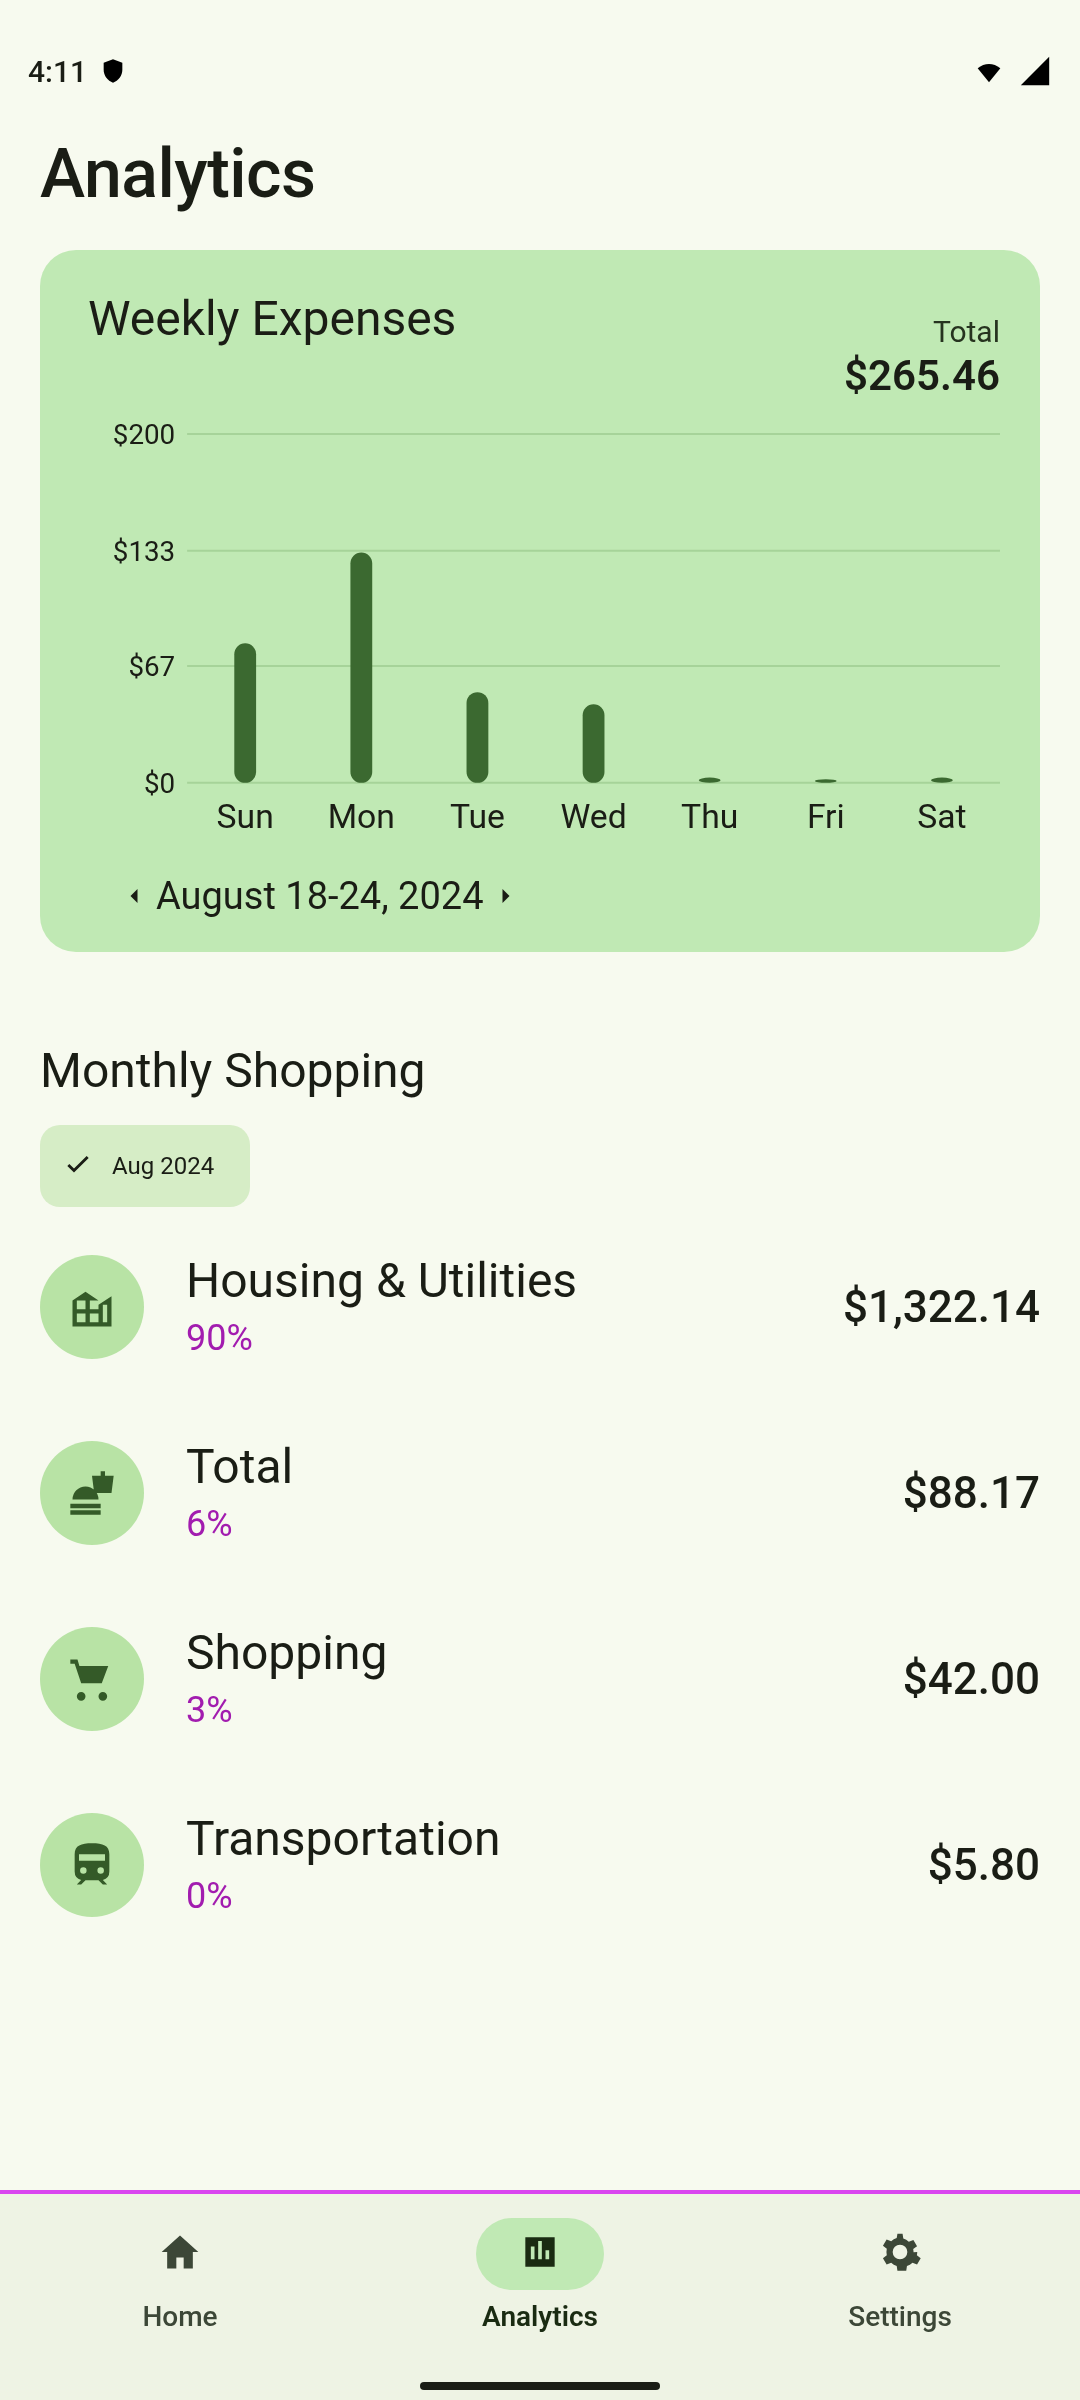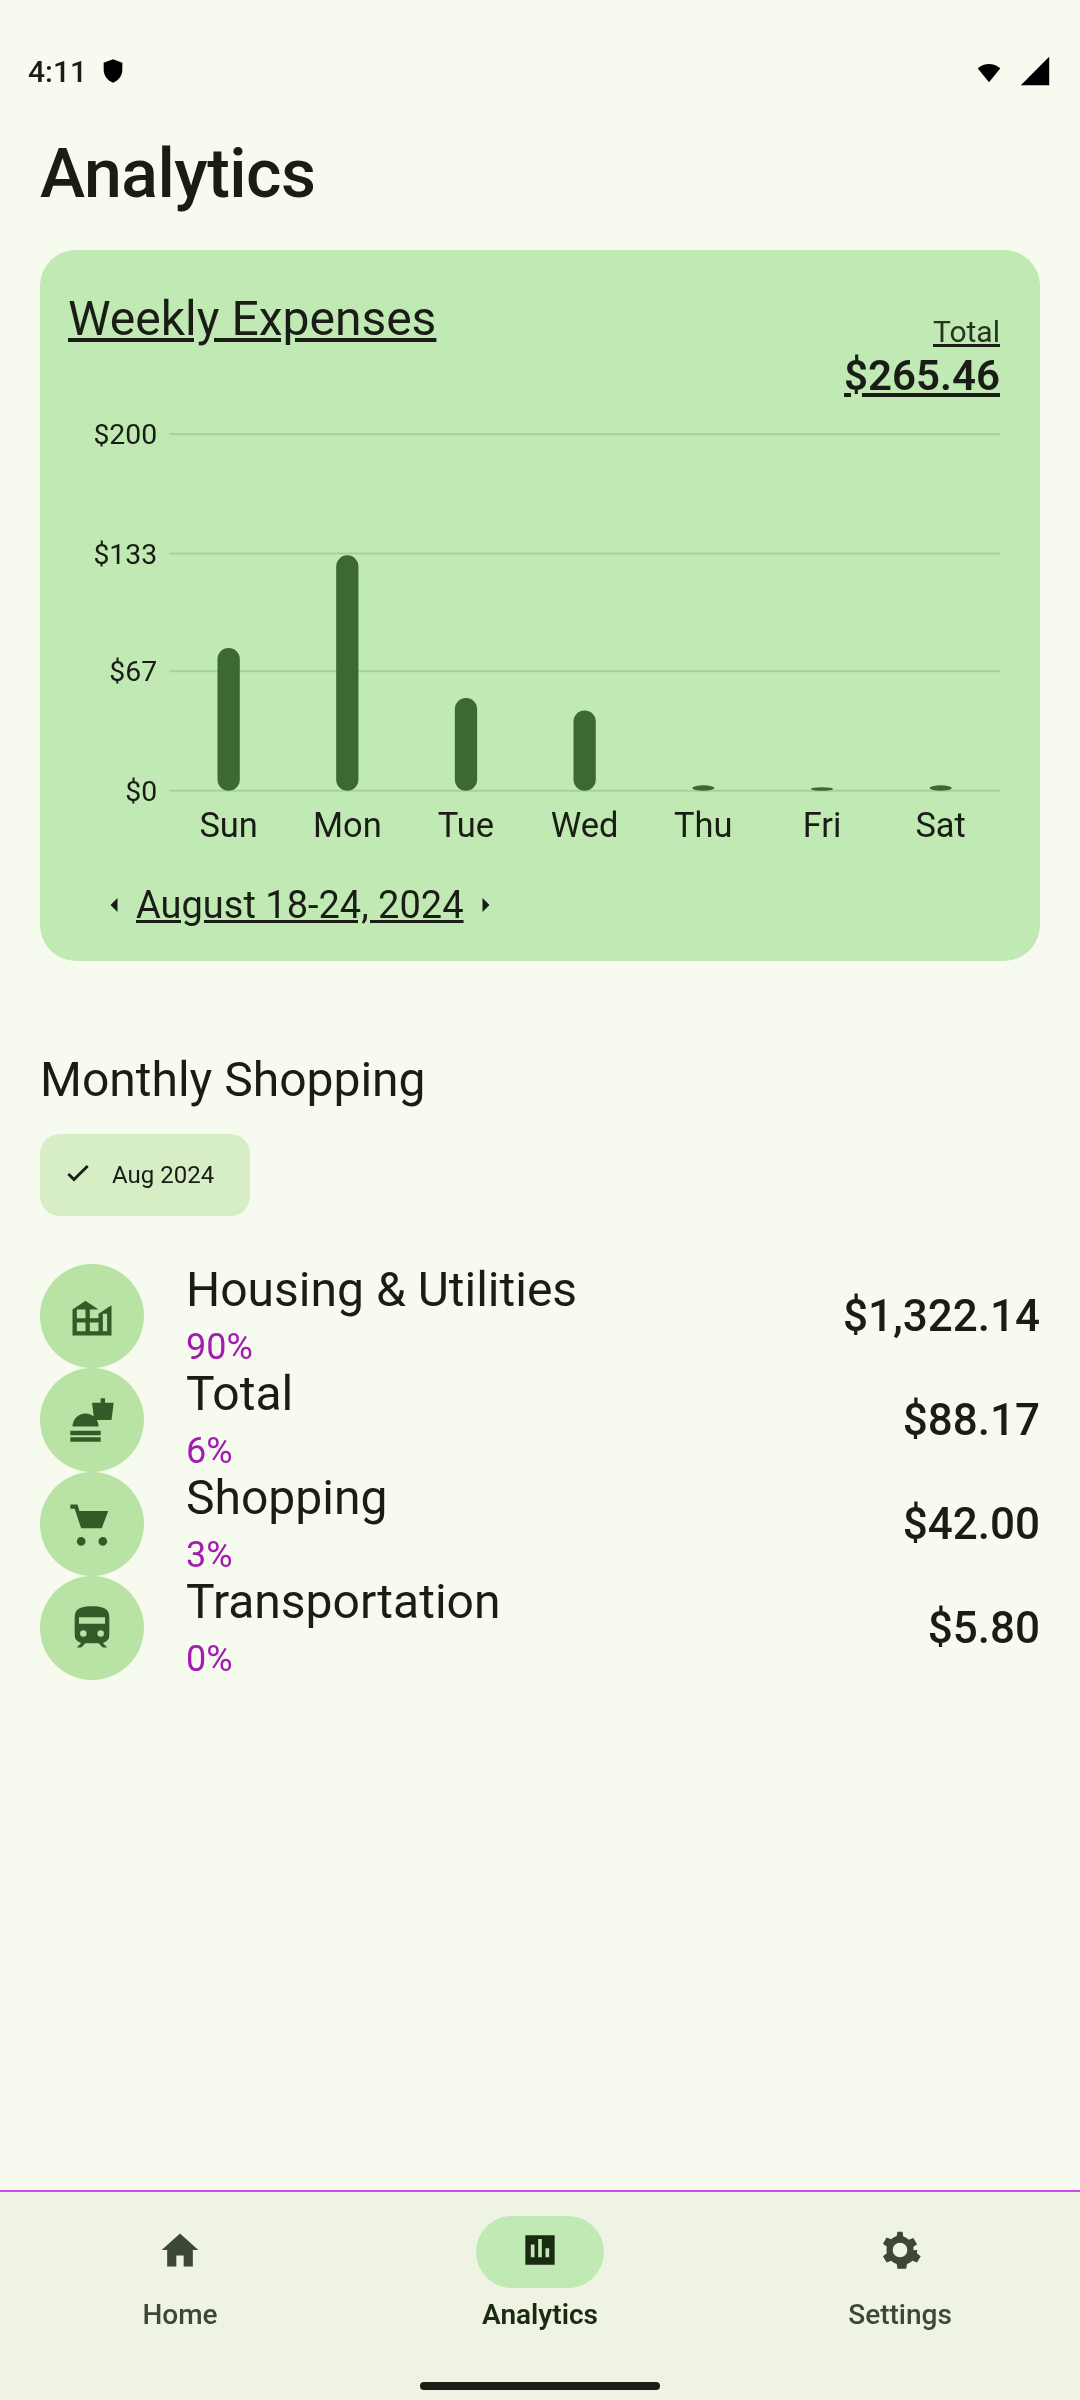--- a/index.html
+++ b/index.html
@@ -37,22 +37,21 @@
     font-weight: 500;
     margin-top: 28px;
     margin-bottom: 36px;
     letter-spacing: -0.5px;
   }
 
   
   .weekly-card {
     background: #c0e9b4;
     border-radius: 36px;
-    padding: 40px 40px 34px 28px;
-    text-decoration: underline;
+    padding: 40px 40px 34px 48px;
   }
   .weekly-head {
     display: flex;
     justify-content: space-between;
     align-items: flex-start;
     margin-bottom: 24px;
   }
   .weekly-title { font-size: 48px; font-weight: 400; }
   .weekly-total-wrap { text-align: right; margin-top: 24px; }
   .weekly-total-label { font-size: 30px; color: #26331f; margin-bottom: 2px; }
@@ -86,40 +85,40 @@
     align-items: center;
     gap: 18px;
     background: #d6edc6;
     border-radius: 20px;
     padding: 22px 36px 22px 22px;
     font-size: 24px;
     font-weight: 400;
   }
   .month-chip svg { fill: #1a1d15; }
 
-  .cat-list { margin-top: 48px; display: flex; flex-direction: column; }
+  .cat-list { margin-top: 48px; display: flex; flex-direction: column; gap: 82px; }
   .cat-item { display: flex; align-items: center; gap: 42px; }
   .cat-icon {
     width: 104px; height: 104px;
     background: #b8e3a5;
     border-radius: 52px;
     display: flex; align-items: center; justify-content: center;
     flex-shrink: 0;
   }
   .cat-icon svg { fill: #345a28; width: 52px; height: 52px; }
   .cat-text { flex: 1; min-width: 0; }
   .cat-name { font-size: 48px; font-weight: 400; line-height: 1.05; }
   .cat-pct  { font-size: 36px; color: #a21caf; margin-top: 10px; }
   .cat-amount { font-size: 44px; font-weight: 500; }
 
   
   .bottom-nav {
     height: 210px;
     background: #eef3e4;
-    border-top: 2px solid #d946ef;
+    border-top: 4px solid #d946ef;
     display: flex;
     justify-content: space-around;
     align-items: flex-start;
     padding-top: 24px;
   }
   .nav-item { display: flex; flex-direction: column; align-items: center; gap: 10px; width: 180px; }
   .nav-icon-wrap {
     width: 128px; height: 72px; border-radius: 36px;
     display:flex; align-items:center; justify-content:center;
   }

